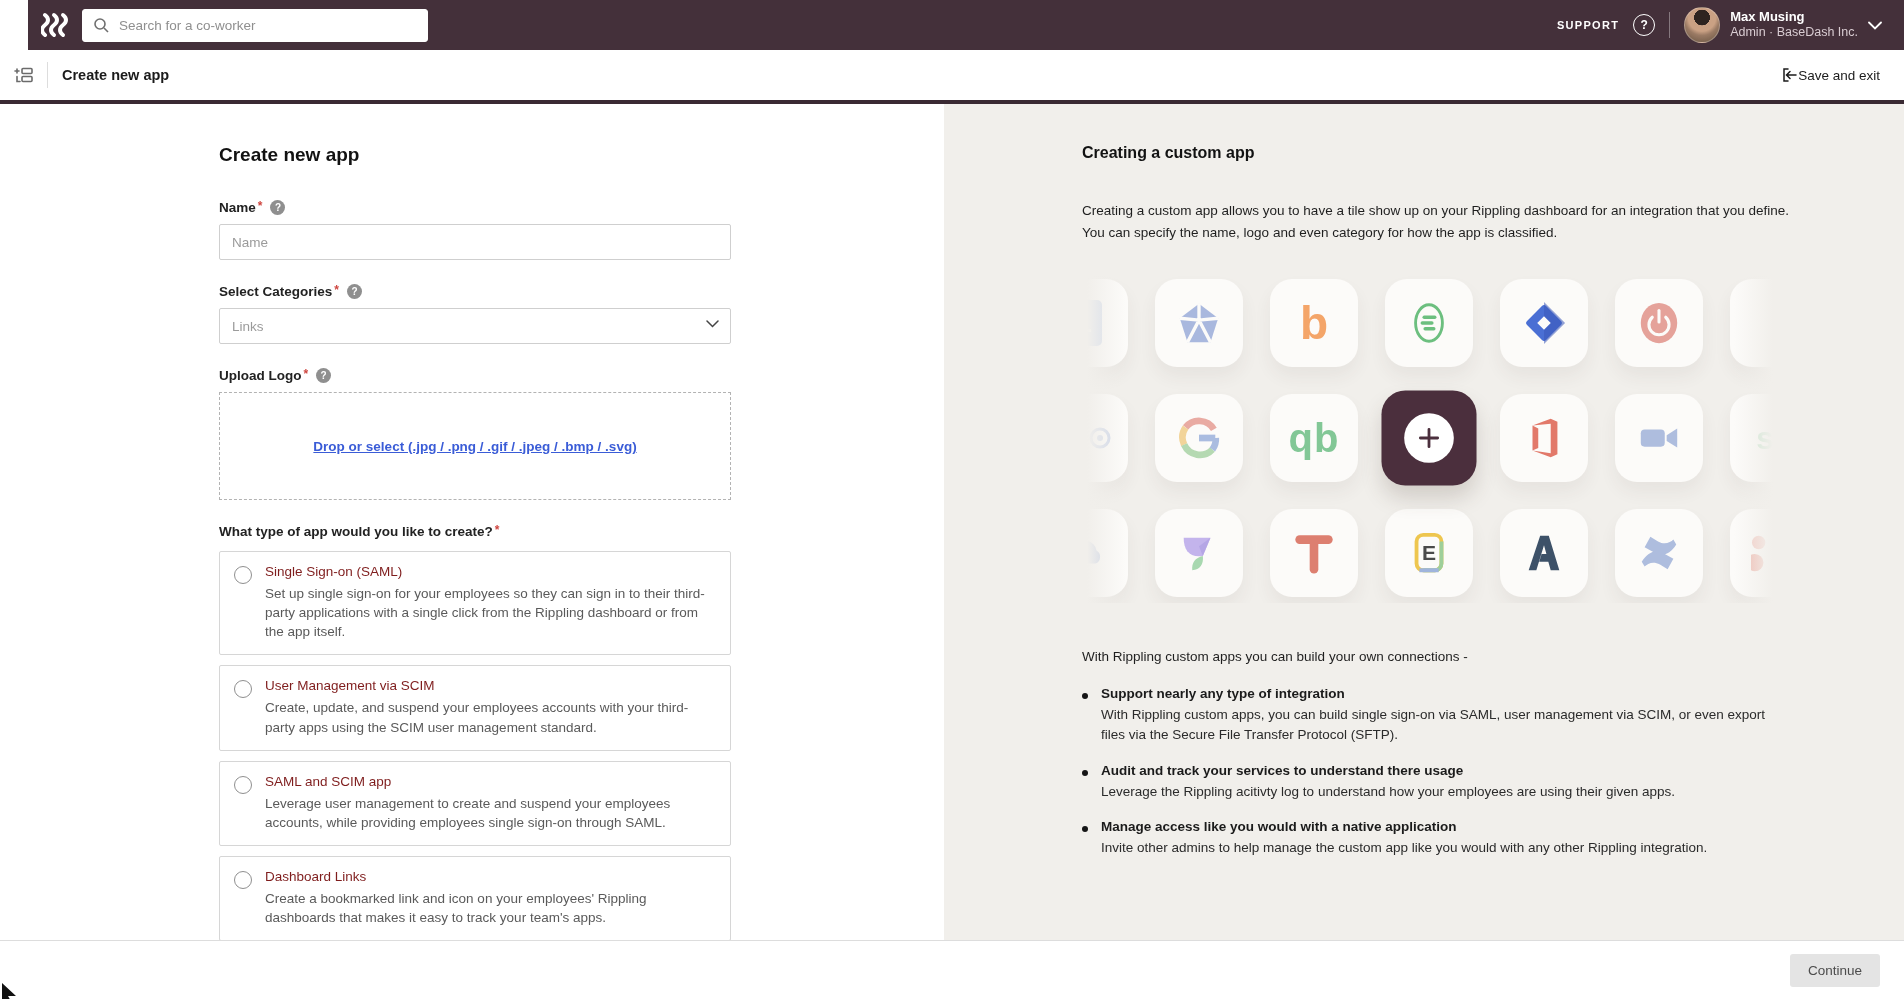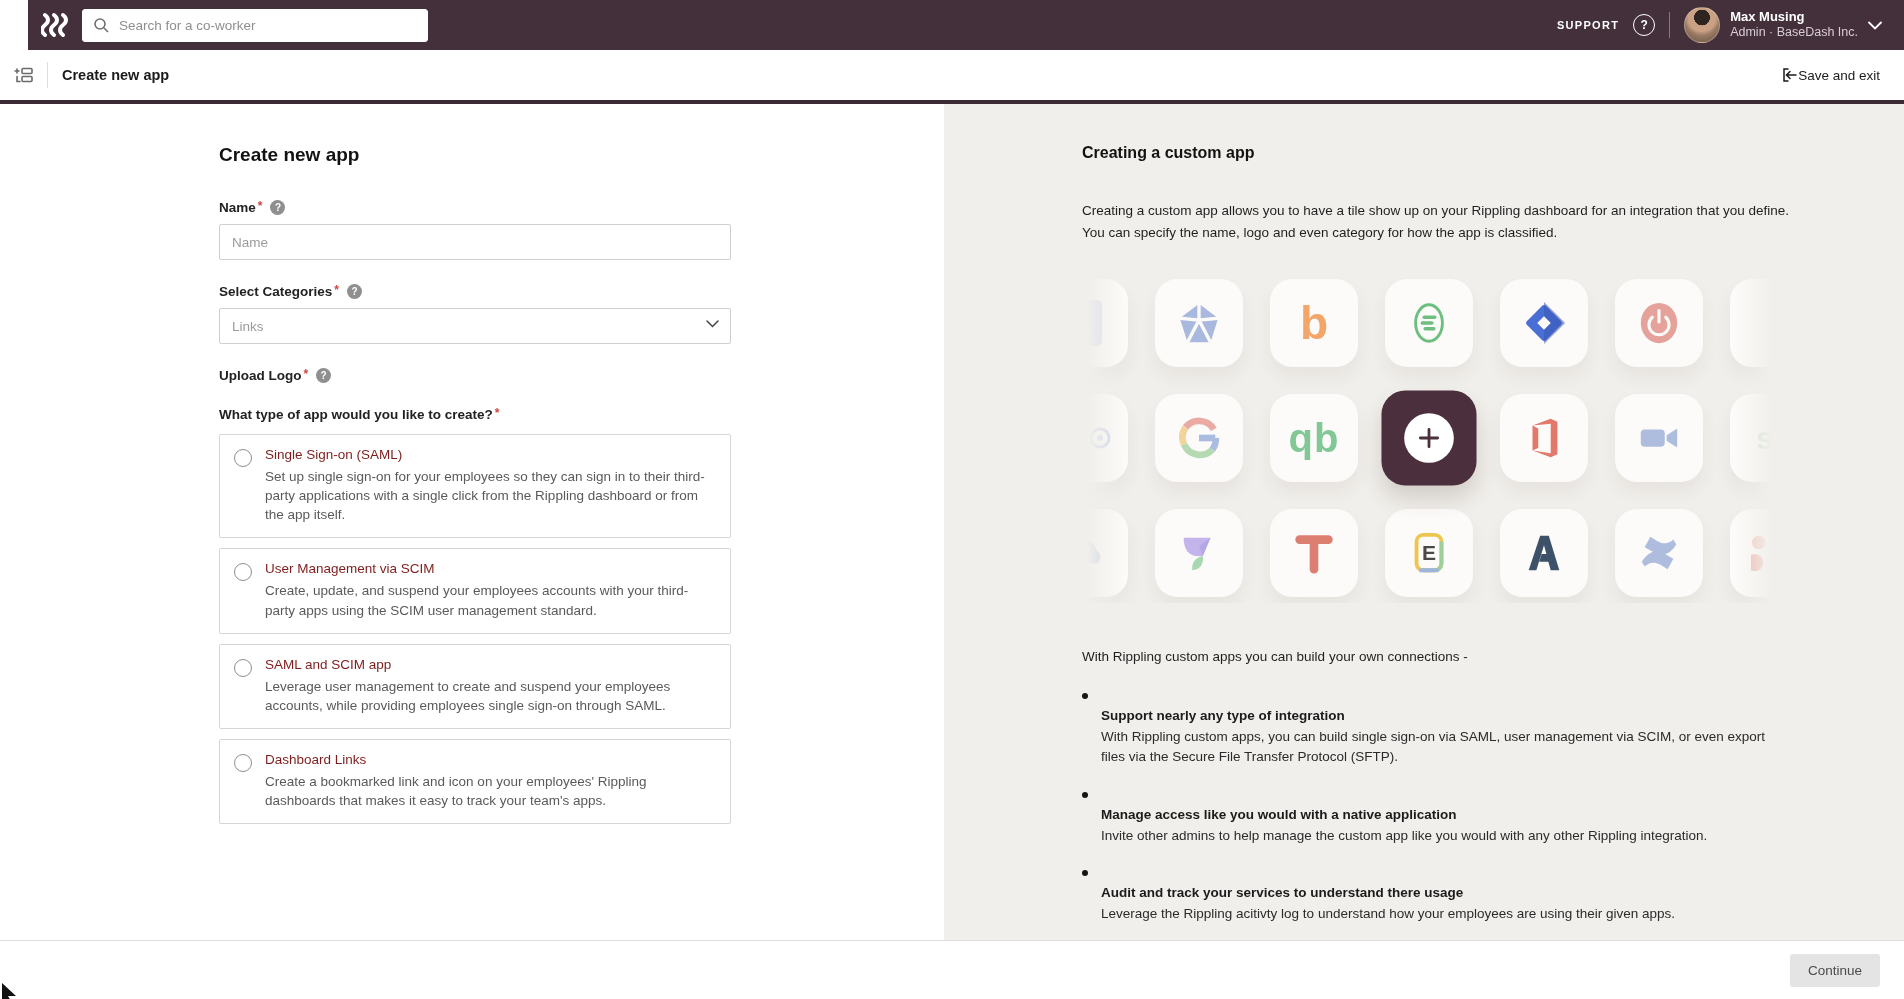--- a/index.html
+++ b/index.html
@@ -64,21 +64,21 @@
   .tile-row { display:flex; gap:27px; margin-left:-42px; margin-bottom:27px; }
   .tile-row:last-child { margin-bottom:0; }
   .tile { width:88px; height:88px; border-radius:22px; background:#fcfbf9; flex:none;
     box-shadow:0 10px 18px rgba(70,55,45,.06); display:flex; align-items:center; justify-content:center; overflow:hidden; }
   .tile.custom { background:#4b2f3d; transform:scale(1.08); box-shadow:0 12px 20px rgba(70,55,45,.18); }
   .plus-circle { width:46px; height:46px; border-radius:50%; background:#fff; display:flex; align-items:center; justify-content:center; }
   .glyph { font-weight:bold; line-height:1; }
   .connections { font-size:13.5px; color:#1f1f1f; margin:46px 0 22px; }
   .bullet { display:flex; gap:13px; margin-bottom:17px; }
   .bullet-dot { width:6px; height:6px; border-radius:50%; background:#151515; margin-top:7px; flex:none; }
-  .bullet-title { font-size:13.5px; font-weight:bold; color:#1b1b1b; margin-bottom:4px;margin-top:22px; }
+  .bullet-title { font-size:13.5px; font-weight:bold; color:#1b1b1b; margin-bottom:4px; }
   .bullet-desc { font-size:13.5px; color:#2b2b2b; line-height:1.5; }
   
   .footer { height:59px; background:#fff; border-top:1px solid #dddddd; display:flex; align-items:center; justify-content:flex-end; padding-right:24px; position:relative; }
   .continue-btn { background:#e4e4e4; color:#4c4c4c; border:none; border-radius:3px; padding:9px 18px; font-size:13.5px; font-family:inherit; cursor:default; }
   .cursor-artifact { position:absolute; left:0; bottom:-4px; }
   svg { display:block; }
 </style>
 </head>
 <body>
 
@@ -172,20 +172,23 @@
           </span>
         </div>
       </div>
 
       <div class="field">
         <div class="field-label">
           <span>Upload Logo</span>
             <span class="req">*</span>
           <span class="help-dot">?</span>
         </div>
+        <div class="dropzone">
+          <span class="drop-link">Drop or select (.jpg / .png / .gif / .jpeg / .bmp / .svg)</span>
+        </div>
       </div>
 
       <div class="field-label question-label">
         <span>What type of app would you like to create?</span>
           <span class="req">*</span>
       </div>
 
       <div class="option-card">
         <span class="radio"></span>
         <span>
@@ -367,29 +370,29 @@
       <div class="bullet">
         <span class="bullet-dot"></span>
         <span>
           <div class="bullet-title">Support nearly any type of integration</div>
           <div class="bullet-desc">With Rippling custom apps, you can build single sign-on via SAML, user management via SCIM, or even export files via the Secure File Transfer Protocol (SFTP).</div>
         </span>
       </div>
       <div class="bullet">
         <span class="bullet-dot"></span>
         <span>
+          <div class="bullet-title">Audit and track your services to understand there usage</div>
+          <div class="bullet-desc">Leverage the Rippling acitivty log to understand how your employees are using their given apps.</div>
+        </span>
+      </div>
+      <div class="bullet">
+        <span class="bullet-dot"></span>
+        <span>
           <div class="bullet-title">Manage access like you would with a native application</div>
           <div class="bullet-desc">Invite other admins to help manage the custom app like you would with any other Rippling integration.</div>
-        </span>
-      </div>
-      <div class="bullet">
-        <span class="bullet-dot"></span>
-        <span>
-          <div class="bullet-title">Audit and track your services to understand there usage</div>
-          <div class="bullet-desc">Leverage the Rippling acitivty log to understand how your employees are using their given apps.</div>
         </span>
       </div>
     </div>
   </div>
 </div>
 
 <div class="footer">
   <span class="cursor-artifact">
     <svg width="20" height="22" viewBox="0 0 20 22">
         <path d="M2 22 L2 2 L16 15 L8 15 L12 22 Z" fill="#111"></path>

